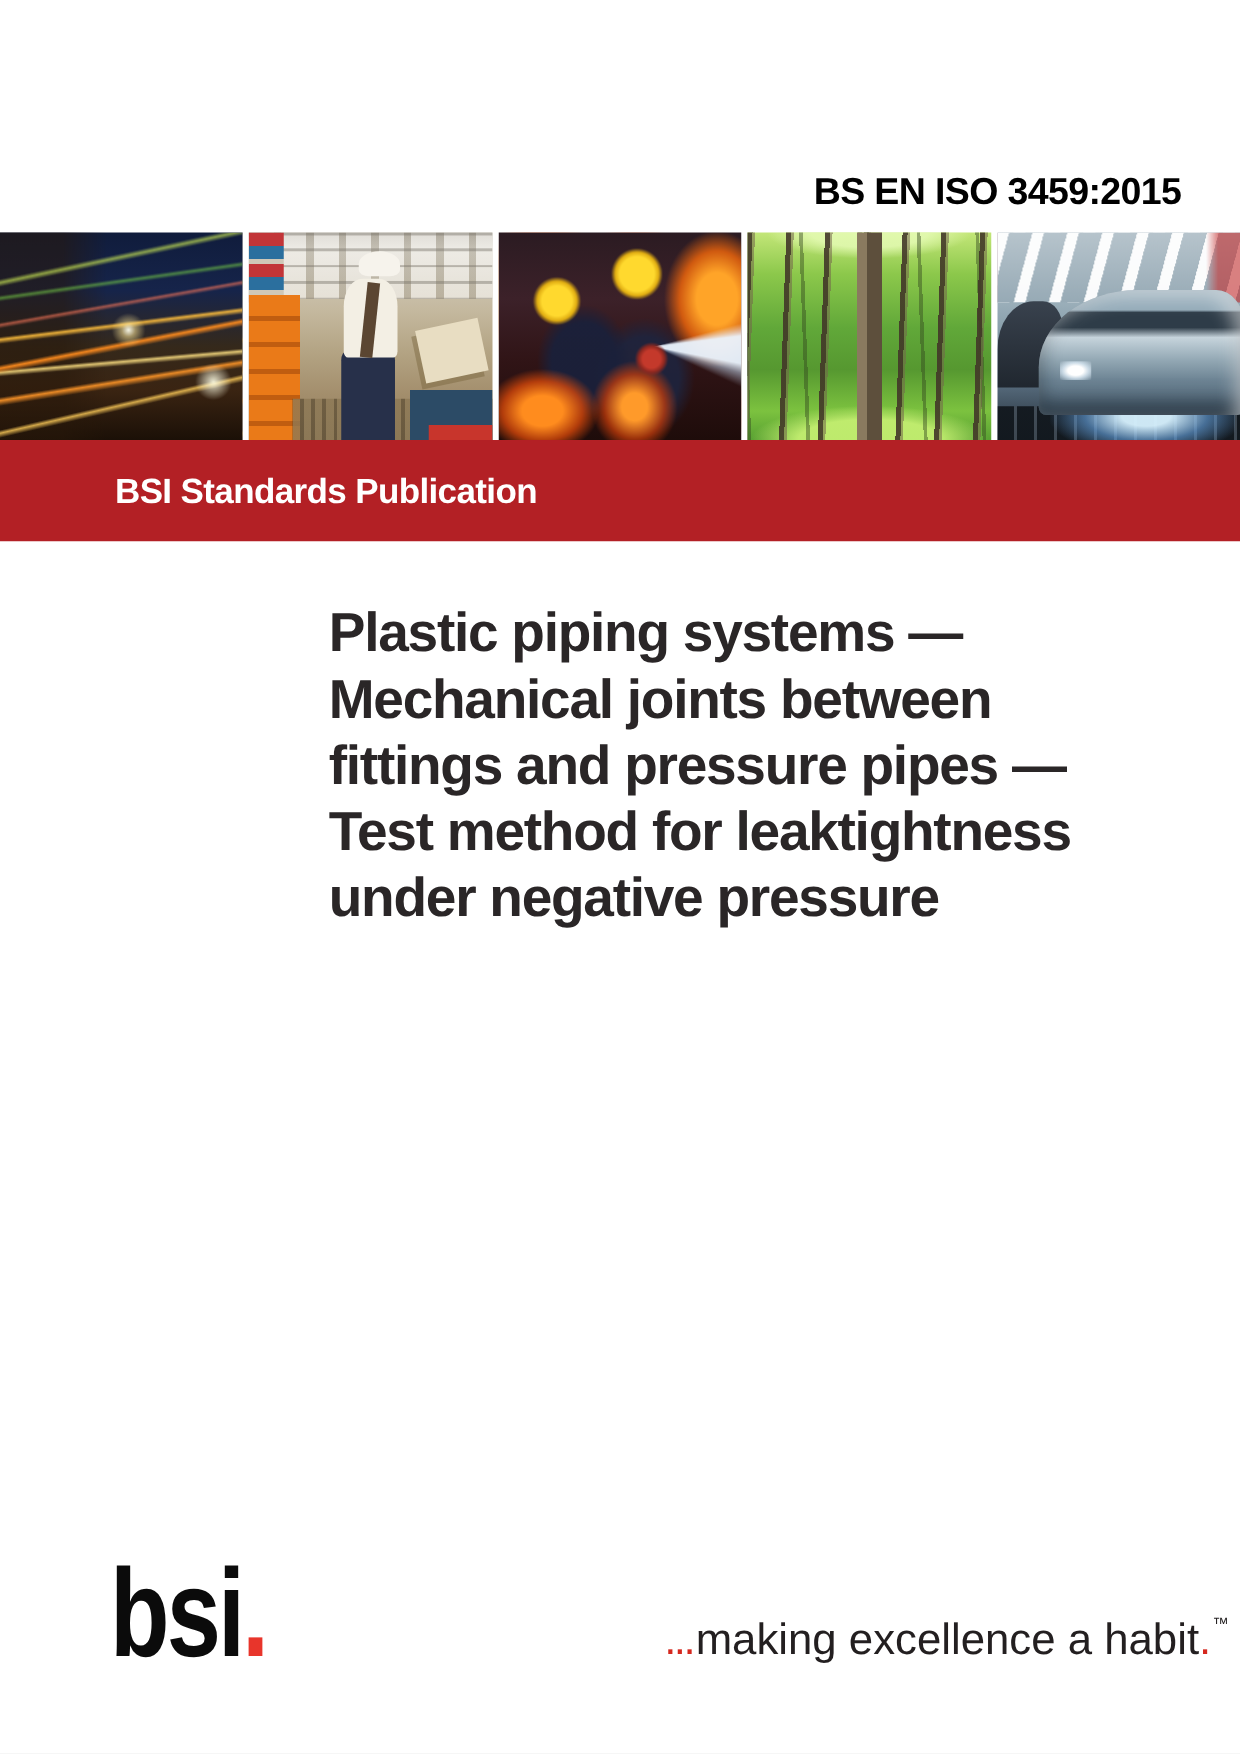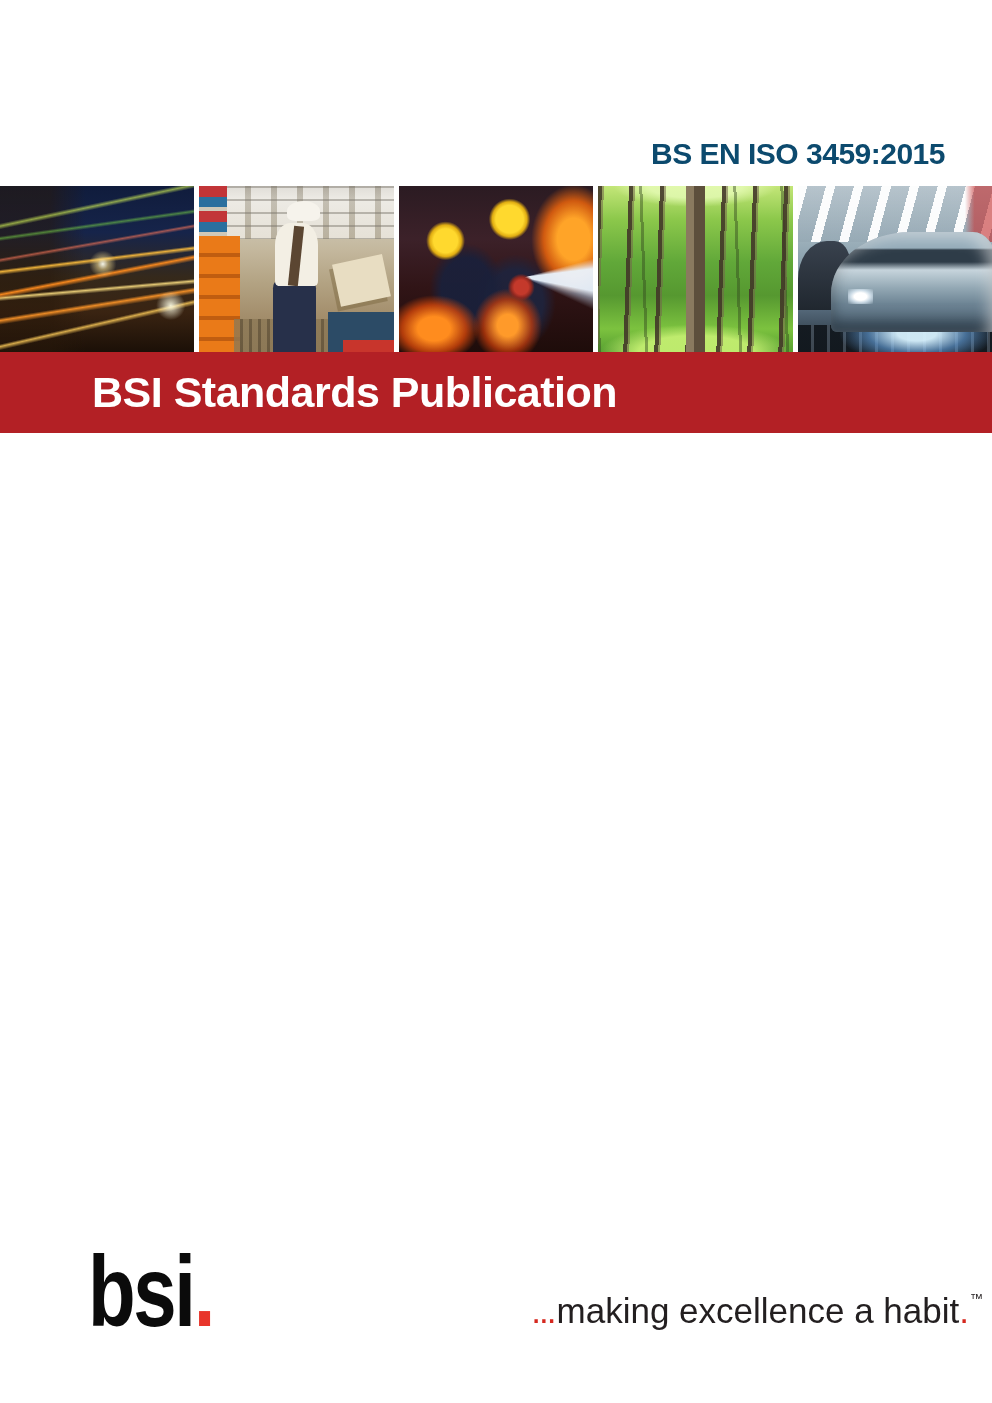--- a/index.html
+++ b/index.html
@@ -6,21 +6,21 @@
   html,body { background:#e9e9e9; }
   .page {
     position:relative; width:992px; height:1403px; margin:0 auto;
     background:#ffffff; overflow:hidden;
     font-family:"Liberation Sans", sans-serif; color:#231f20;
   }
 
   
   .doc-ref {
     position:absolute; top:139px; right:47px;
-    font-size:30px; font-weight:bold; letter-spacing:-0.5px; color:#0c4a6e;
+    font-size:30px; font-weight:bold; letter-spacing:-0.5px; color:#000000;
     line-height:1;
   }
 
   
   .strip {
     position:absolute; top:186px; left:0; width:992px; height:166px;
     display:flex; gap:5px; background:#ffffff;
   }
   .photo { position:relative; flex:1 1 0; height:100%; overflow:hidden; }
 
@@ -116,21 +116,21 @@
   }
   .p5-light { position:absolute; top:62%; left:26%; width:13%; height:9%; background:radial-gradient(ellipse, #ffffff 0 35%, rgba(230,244,255,.7) 60%, rgba(230,244,255,0) 100%); }
 
   
   .banner {
     position:absolute; top:352px; left:0; width:992px; height:81px;
     background:#b32025;
   }
   .banner-label {
     position:absolute; left:92px; top:0; line-height:81px;
-    font-size:43px; font-weight:bold; letter-spacing:-0.5px; color:#ffffff;
+    font-size:28px; font-weight:bold; letter-spacing:-0.5px; color:#ffffff;
   }
 
   
   .title { position:absolute; left:263px; top:480px; }
   .title-line {
     font-size:44px; font-weight:bold; line-height:53px; letter-spacing:-1px;
     color:#2a2627; white-space:nowrap;
   }
 
   
@@ -185,18 +185,25 @@
       <div class="p5-glow"></div>
       <div class="p5-car"></div>
       <div class="p5-light"></div>
     </div>
   </div>
 
   <div class="banner">
     <span class="banner-label">BSI Standards Publication</span>
   </div>
 
+  <div class="title">
+    <div class="title-line">Plastic piping systems —</div>
+    <div class="title-line">Mechanical joints between</div>
+    <div class="title-line">fittings and pressure pipes —</div>
+    <div class="title-line">Test method for leaktightness</div>
+    <div class="title-line">under negative pressure</div>
+  </div>
 
   <div class="logo"><span class="logo-text">bsi</span><span class="logo-dot">.</span></div>
 
   <div class="tagline"><span class="tag-accent tag-ellipsis">...</span><span>making excellence a habit</span><span class="tag-accent">.</span><span class="tag-tm">™</span></div>
 
 </div>
 
 </body></html>

